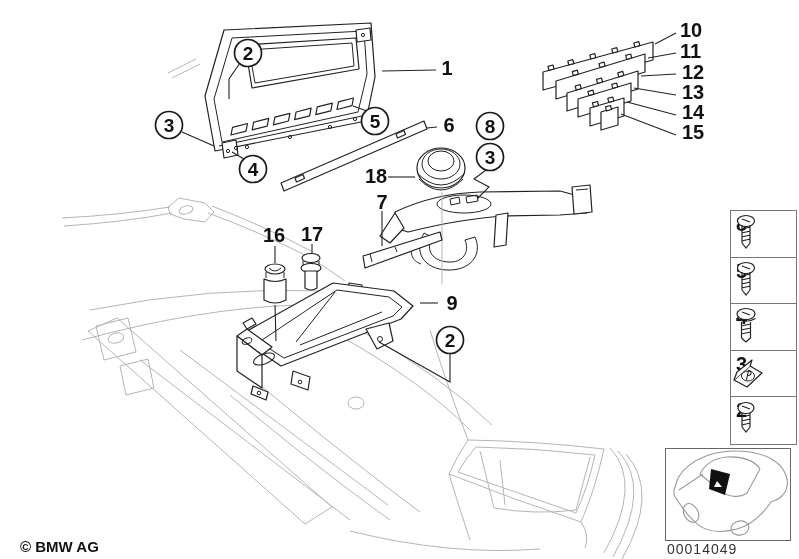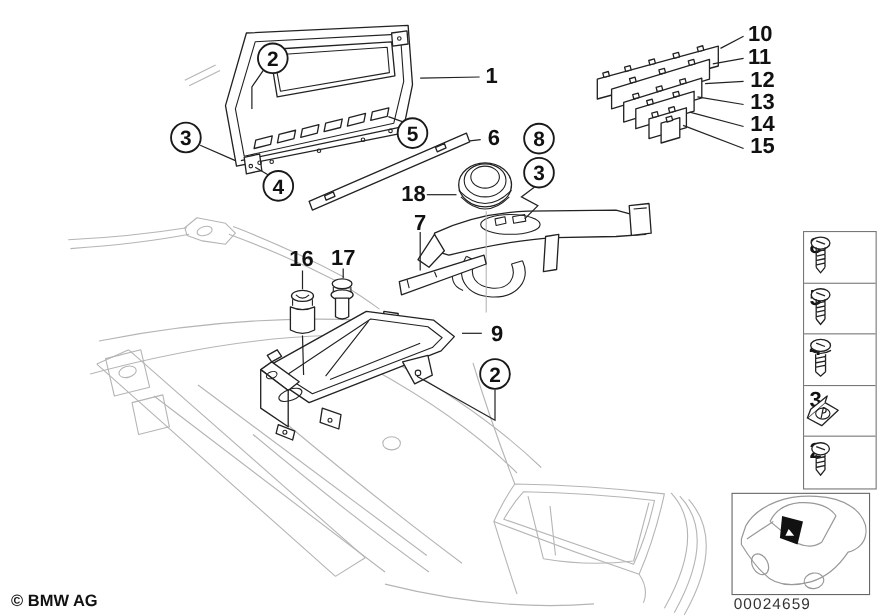--- a/index.html
+++ b/index.html
@@ -18,21 +18,21 @@
   .ftable{position:absolute;left:730px;top:210px;width:65px;height:233px;
           border:1px solid #777;background:#fff;}
   .frow{position:relative;height:45.6px;border-bottom:1px solid #777;}
   .frow:last-child{border-bottom:none;}
   .fnum{position:absolute;left:5px;top:2px;font:bold 20px "Liberation Sans",sans-serif;color:#111;}
   .ficon{position:absolute;right:2px;top:2px;}
   .carbox{position:absolute;left:665px;top:448px;width:124px;height:91px;
           border:1px solid #666;background:#fff;}
   .code{position:absolute;left:667px;top:541px;font:14px "Liberation Sans",sans-serif;
         color:#333;letter-spacing:1px;}
-  .copyright{position:absolute;left:10px;top:538px;font:600 15px "Liberation Sans",sans-serif;color:#111;}
+  .copyright{position:absolute;left:20px;top:538px;font:600 15px "Liberation Sans",sans-serif;color:#111;}
 </style>
 </head>
 <body>
 
 <div class="stage">
 
 <svg width="799" height="559" viewBox="0 0 799 559">
 
   <g>
     <path class="gray" d="M168,73 L196,59 M172,78 L200,64"></path>
@@ -275,17 +275,17 @@
       <path d="M34,25 C39,15 49,9 61,8 C77,7 89,12 94,20"></path>
       <path d="M34,25 L57,44 M94,20 L81,44 M57,44 C67,49 75,48 81,44"></path>
       <path d="M13,41 L37,25"></path>
       <ellipse cx="25" cy="64" rx="7" ry="10" transform="rotate(-28 25 64)"></ellipse>
       <ellipse cx="74" cy="79" rx="9" ry="7" transform="rotate(-10 74 79)"></ellipse>
     </g>
     <path d="M45,20 L64,25 L59,46 L43,40 Z" fill="#111"></path>
     <path d="M51,32 L56,38 L48,38 Z" fill="#fff"></path>
   </svg>
 </div>
-<div class="code">00024659</div>
+<div class="code">00014049</div>
 
 <div class="copyright">© BMW AG</div>
 
 </div>
 
 </body></html>

